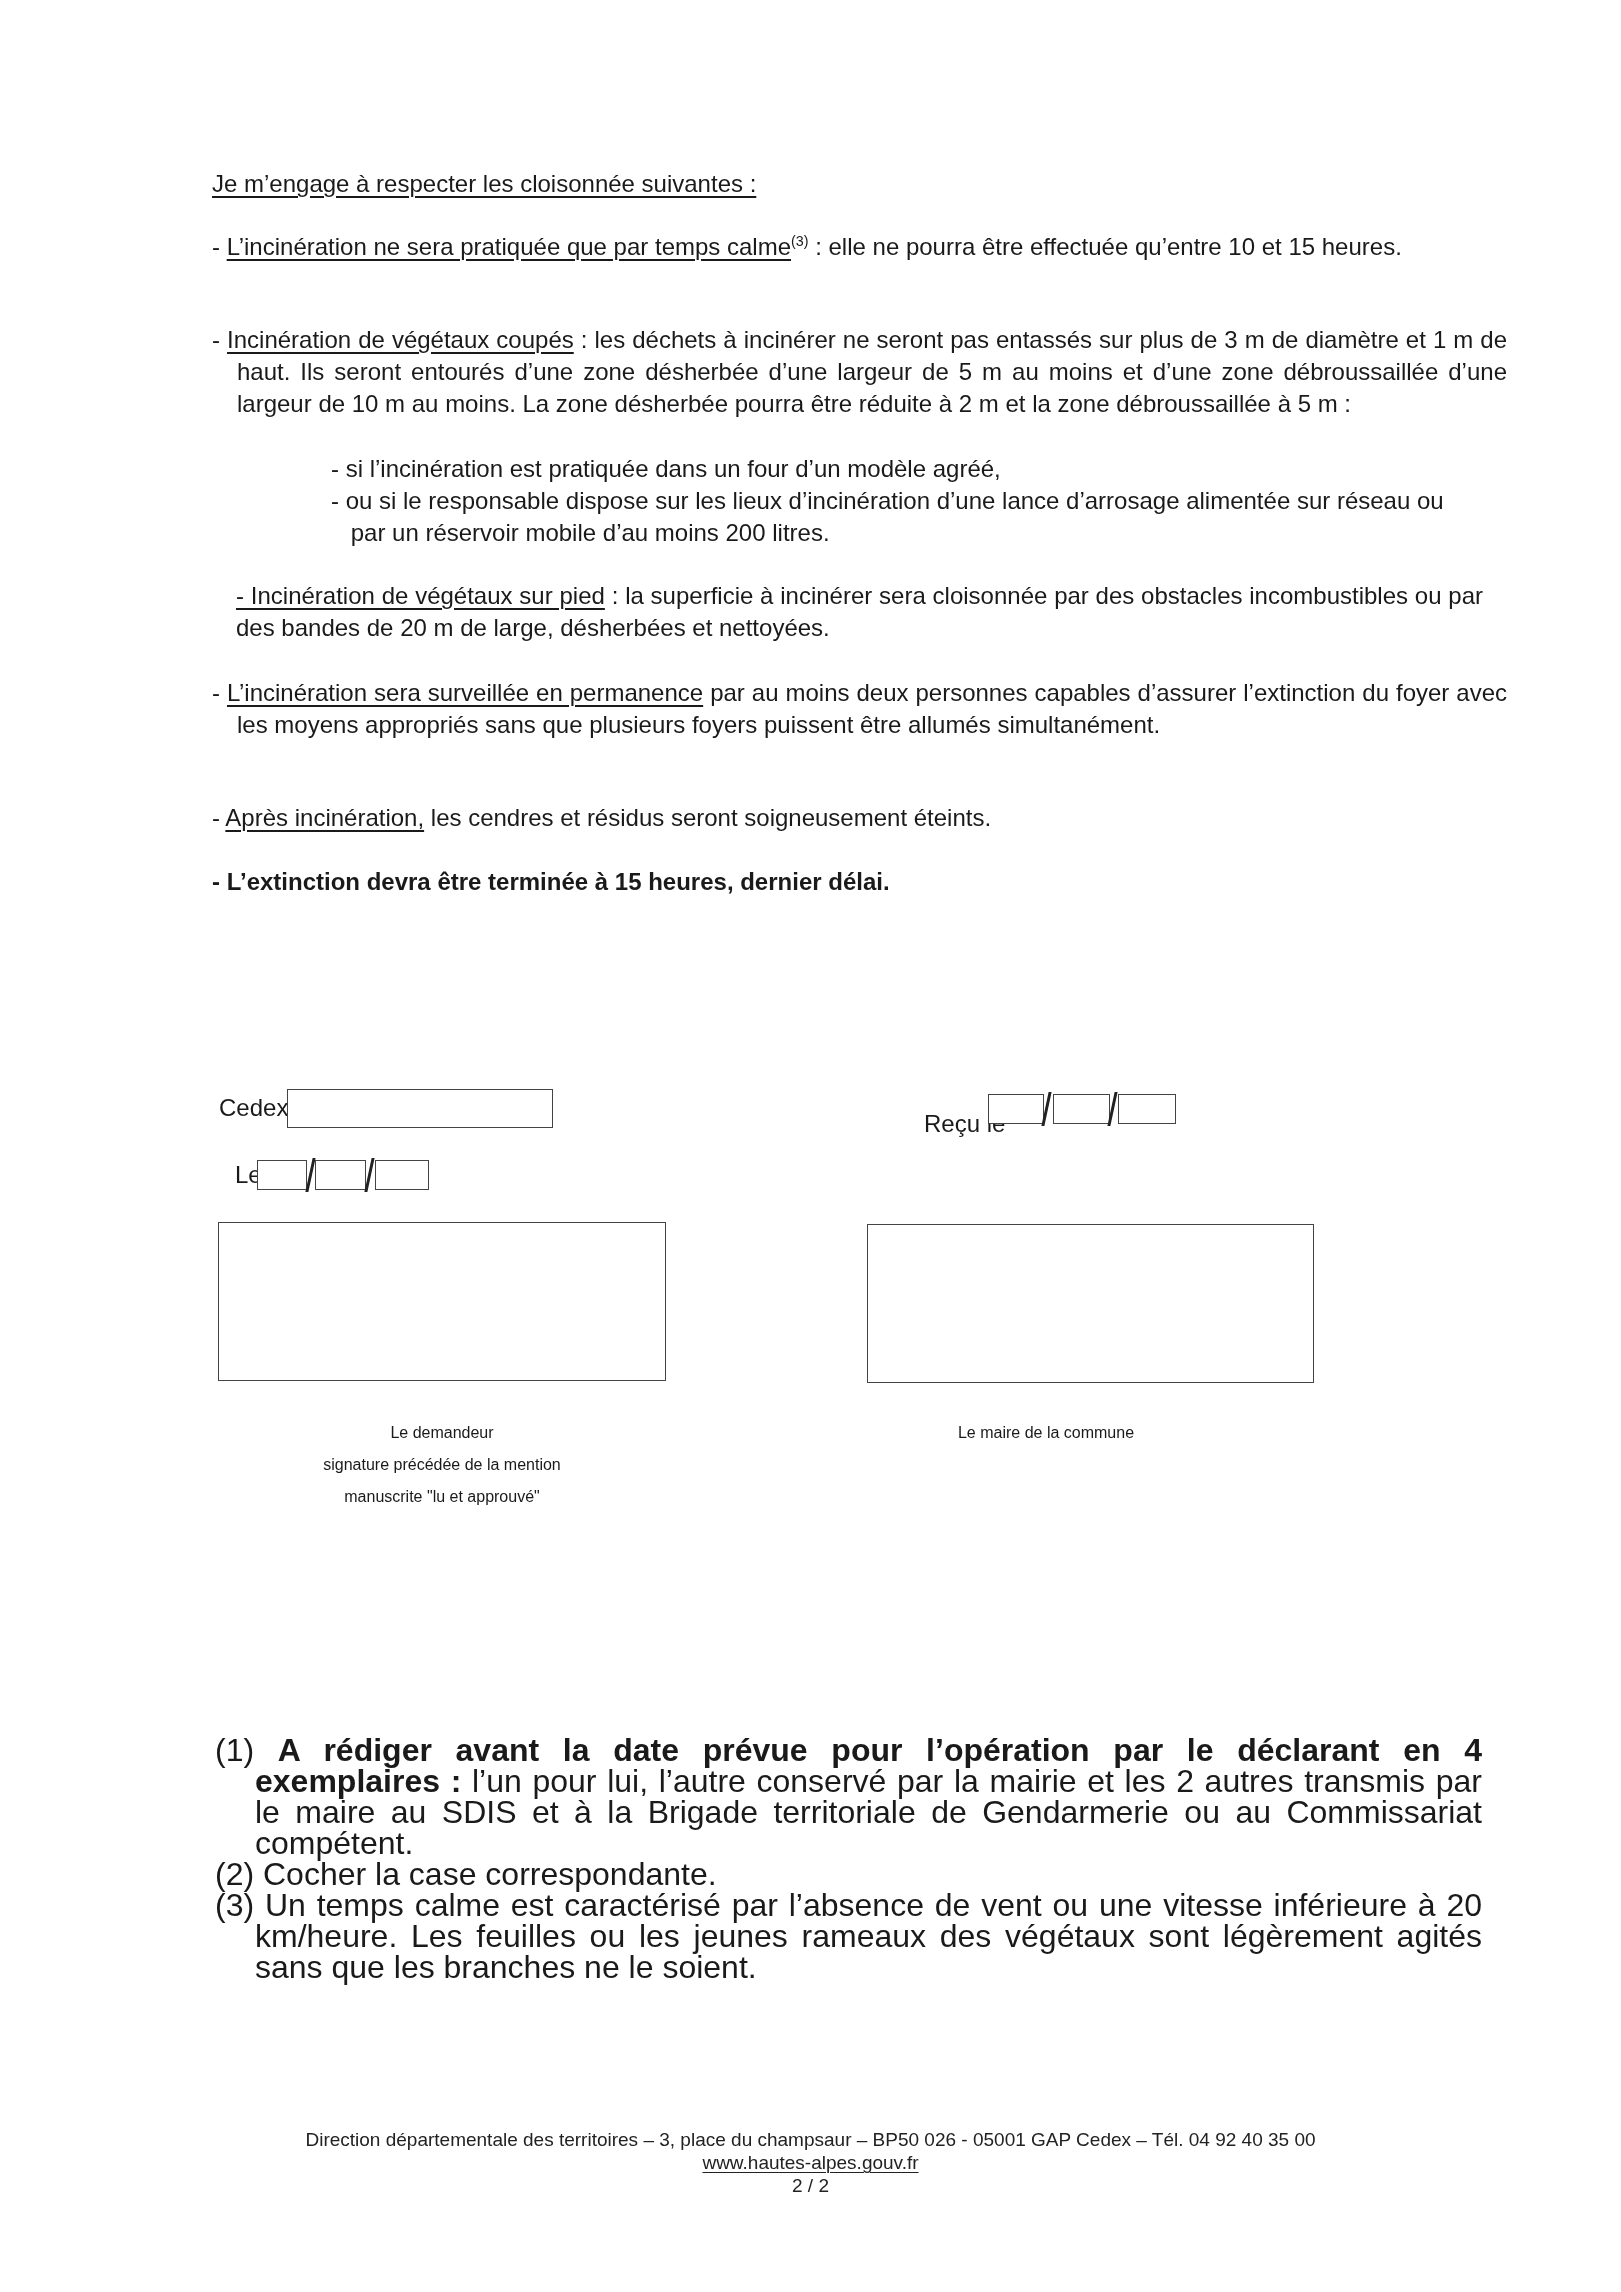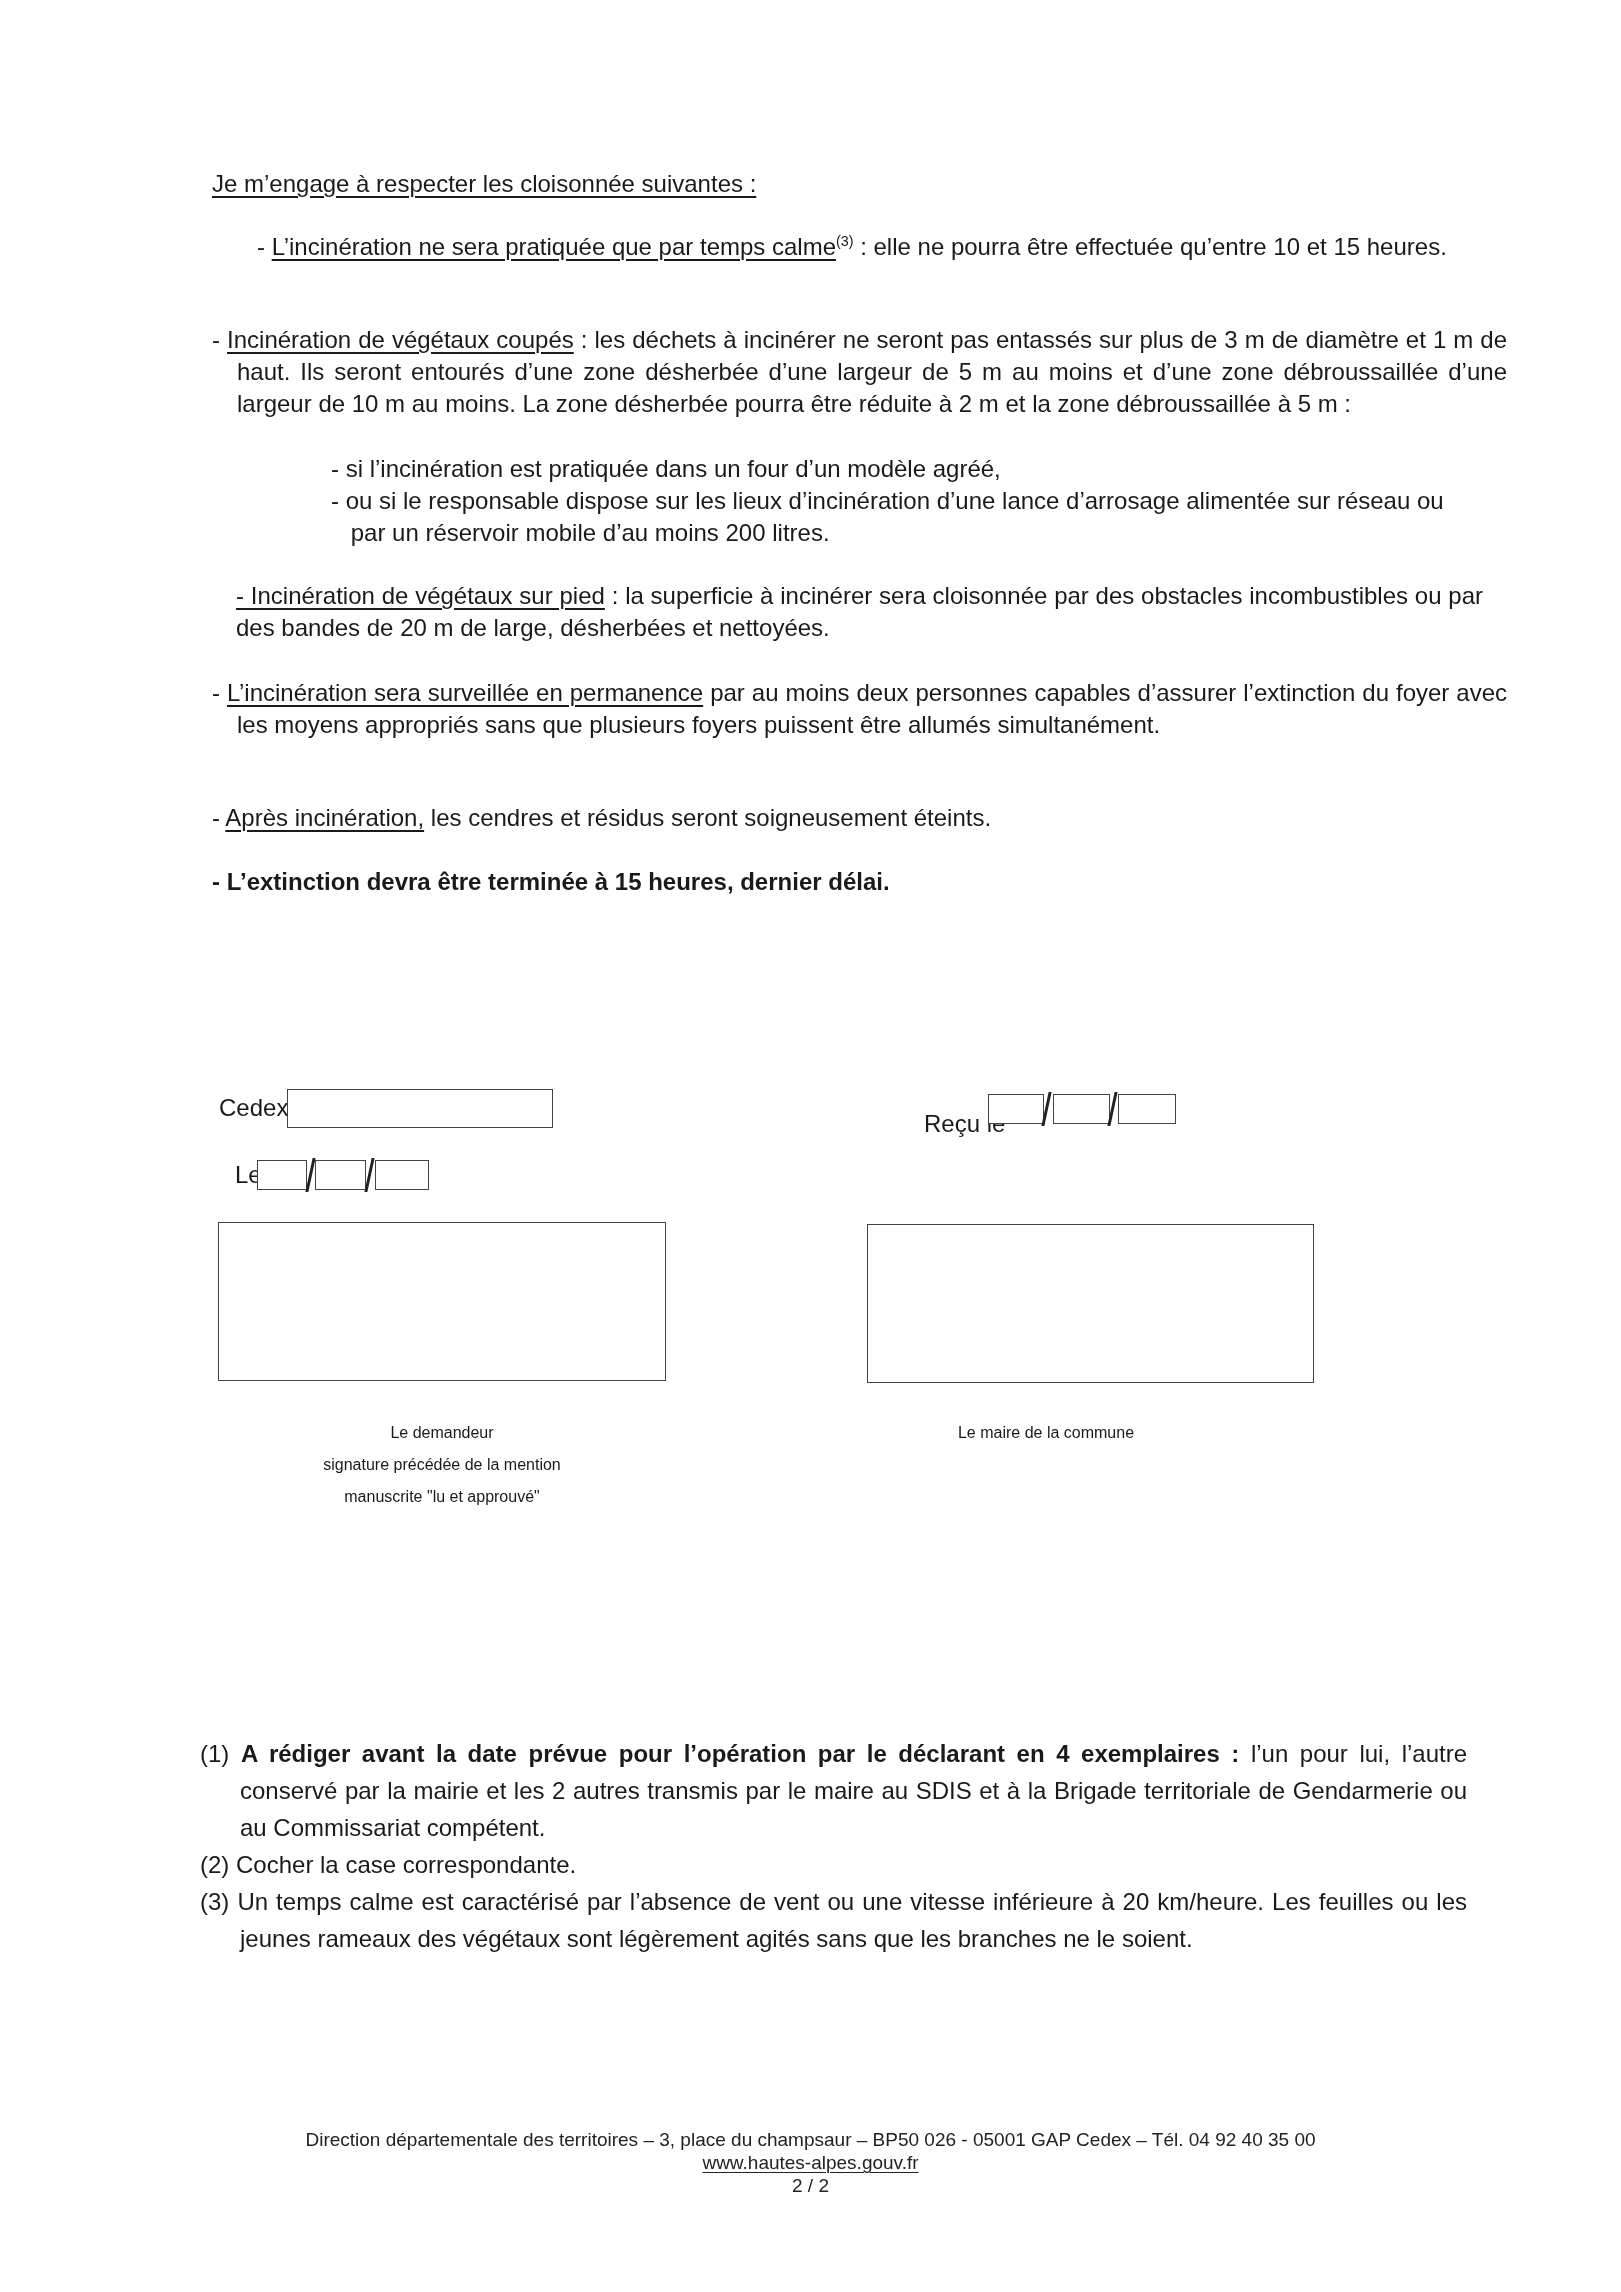--- a/index.html
+++ b/index.html
@@ -9,31 +9,31 @@
   .txt { font-size:24px; line-height:32px; }
   .u { text-decoration:underline; text-decoration-thickness:1.8px; text-underline-offset:3.6px; }
   .b { font-weight:bold; }
   .para { position:absolute; left:212px; width:1270px; font-size:24px; line-height:32px; text-align:justify; }
   .hang { padding-left:25px; text-indent:-25px; }
   .sub { position:absolute; left:331px; width:1151px; font-size:24px; line-height:32px; }
   .sub .hang2 { padding-left:19.7px; text-indent:-19.7px; }
   .box { position:absolute; border:1.8px solid #444; background:#fff; box-sizing:border-box; }
   .slash { position:absolute; width:2.7px; height:34px; background:#222; transform:skewX(-12deg); }
   .caption { position:absolute; font-size:16px; line-height:32px; text-align:center; }
-  .note { position:absolute; left:200px; width:1267px; font-size:24px; line-height:37px; }
+  .note { position:absolute; left:215px; width:1267px; font-size:32px; line-height:31px; }
   .note .n { padding-left:40px; text-indent:-40px; text-align:justify; }
   .footer { position:absolute; left:0; width:1621px; text-align:center; font-size:19px; line-height:23px; color:#222; }
   sup { font-size:14.3px; line-height:0; }
 </style>
 </head>
 <body>
 
 <div class="abs txt u" style="left:212px; top:168px;">Je m’engage à respecter les cloisonnée suivantes :</div>
 
-<div class="para hang" style="top:231px;margin-left:45px;"><span>- </span><span class="u">L’incinération ne sera pratiquée que par temps calme</span><sup>(3)</sup><span> : elle ne pourra être effectuée qu’entre 10 et 15 heures.</span></div>
+<div class="para hang" style="top:231px;"><span>- </span><span class="u">L’incinération ne sera pratiquée que par temps calme</span><sup>(3)</sup><span> : elle ne pourra être effectuée qu’entre 10 et 15 heures.</span></div>
 
 <div class="para hang" style="top:324px;"><span>- </span><span class="u">Incinération de végétaux coupés</span><span> : les déchets à incinérer ne seront pas entassés sur plus de 3 m de diamètre et 1 m de haut. Ils seront entourés d’une zone désherbée d’une largeur de 5 m au moins et d’une zone débroussaillée d’une largeur de 10 m au moins. La zone désherbée pourra être réduite à 2 m et la zone débroussaillée à 5 m :</span></div>
 <div class="sub" style="top:453px;">
   <div class="hang2">- si l’incinération est pratiquée dans un four d’un modèle agréé,</div>
   <div class="hang2" style="padding-left:19.7px;">- ou si le responsable dispose sur les lieux d’incinération d’une lance d’arrosage alimentée sur réseau ou par un réservoir mobile d’au moins 200 litres.</div>
 </div>
 
 <div class="para" style="top:580px; left:236px; width:1247px;"><span class="u">- Incinération de végétaux sur pied</span><span> : la superficie à incinérer sera cloisonnée par des obstacles incombustibles ou par des bandes de 20 m de large, désherbées et nettoyées.</span></div>
 
 <div class="para hang" style="top:677px;"><span>- </span><span class="u">L’incinération sera surveillée en permanence</span><span> par au moins deux personnes capables d’assurer l’extinction du foyer avec les moyens appropriés sans que plusieurs foyers puissent être allumés simultanément.</span></div>

